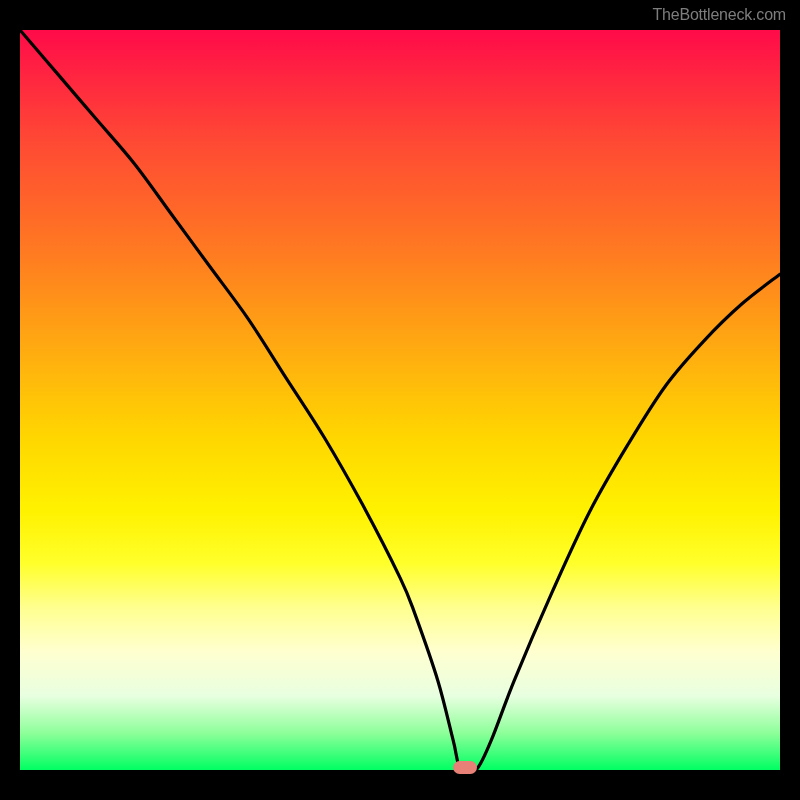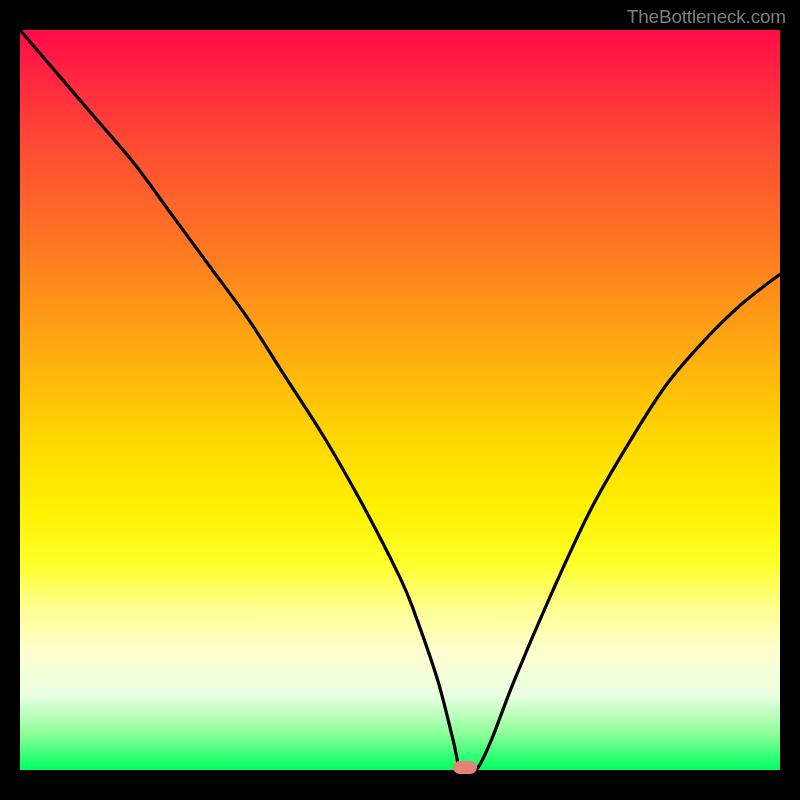--- a/index.html
+++ b/index.html
@@ -15,21 +15,21 @@
     position: relative;
     width: 800px;
     height: 800px;
     background: #000;
   }
   .watermark {
     position: absolute;
     top: 6px;
     right: 14px;
     color: #7d7d7d;
-    font-size: 19px;
+    font-size: 16px;
     font-weight: 400;
     letter-spacing: -0.2px;
     user-select: none;
   }
   .plot-area {
     position: absolute;
     left: 20px;
     top: 30px;
     width: 760px;
     height: 740px;

